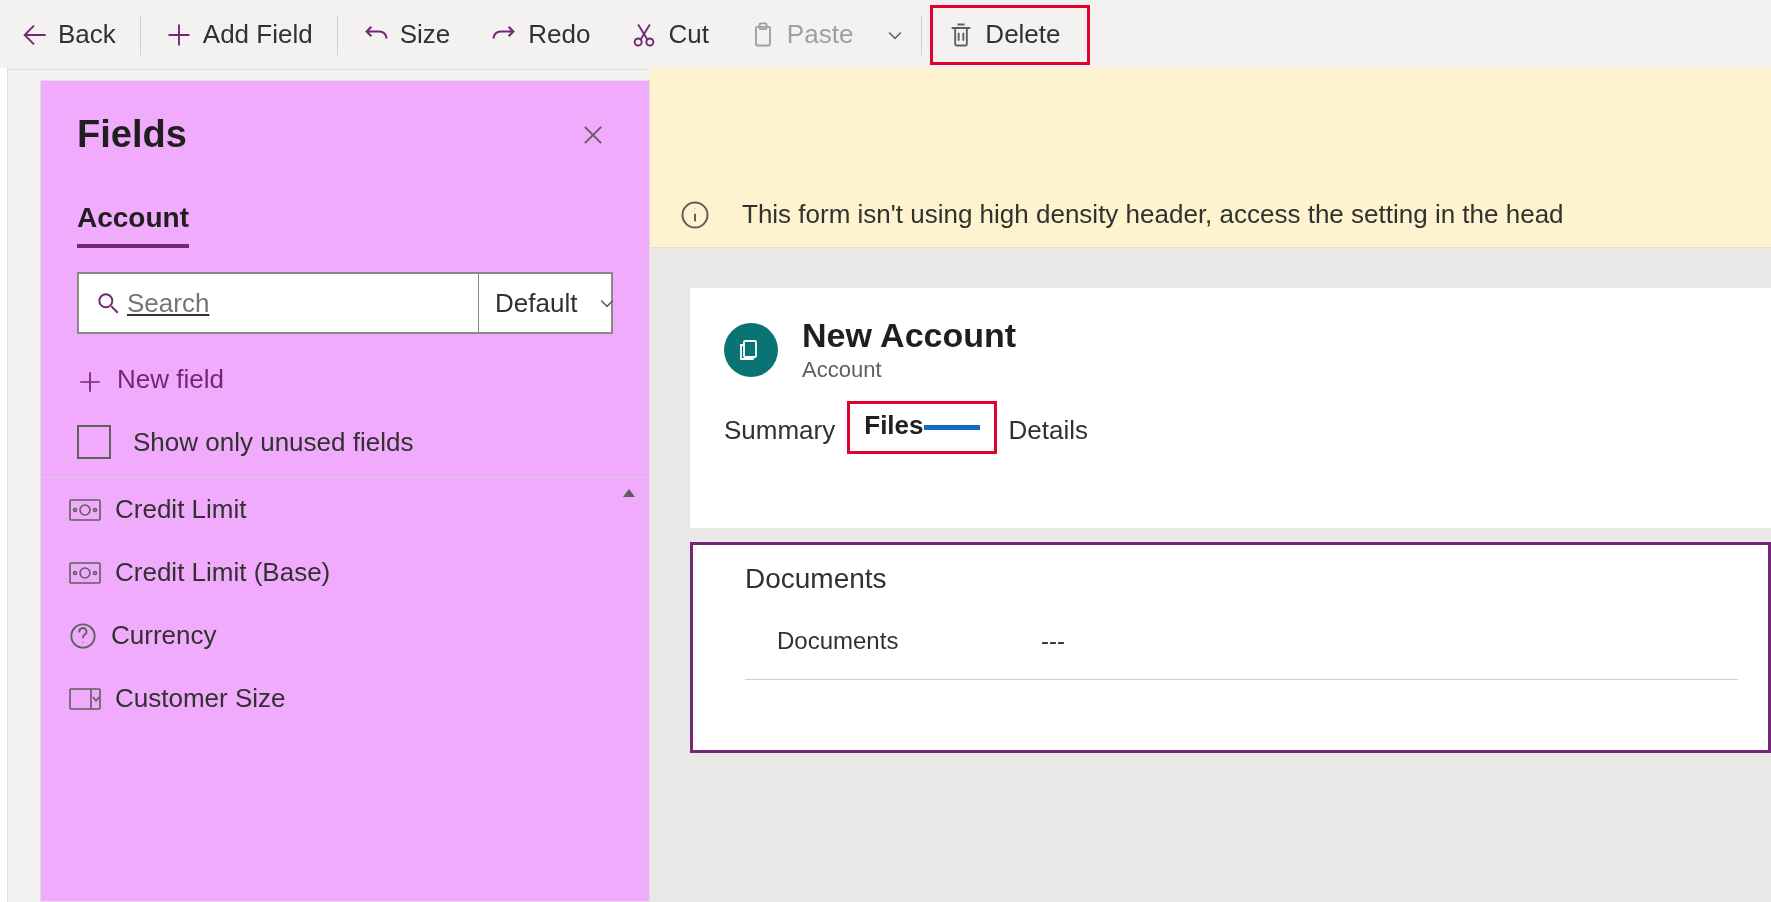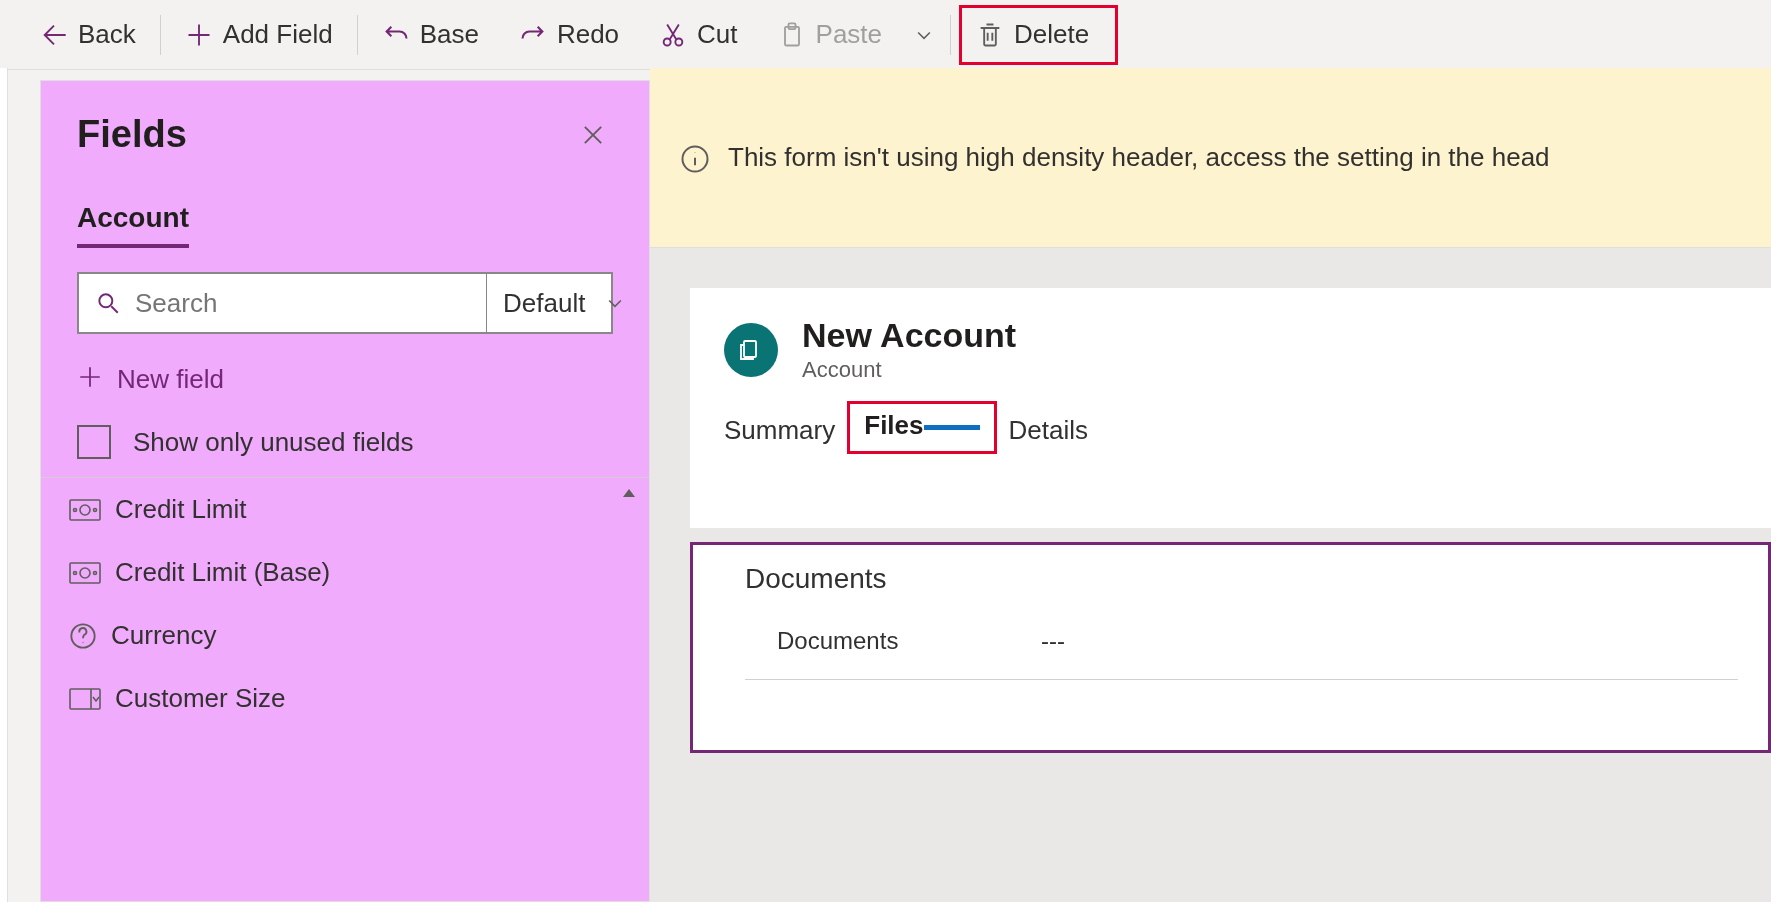--- a/index.html
+++ b/index.html
@@ -2,21 +2,21 @@
 <html><head>
 <meta charset="utf-8">
 <style>
   * { box-sizing: border-box; margin: 0; padding: 0; font-family: "Segoe UI", Arial, sans-serif; }
   body { background: #f3f2f1; color: #323130; overflow: hidden; }
   .root { width: 1771px; height: 902px; position: relative; background: #f3f2f1; }
 
   
   .toolbar {
     display: flex; align-items: center; height: 70px; background: #f3f2f1;
-    padding: 0 20px; gap: 0; border-bottom: 1px solid #e1dfdd;
+    padding: 0 0; gap: 0; border-bottom: 1px solid #e1dfdd;
   }
   .tbtn {
     display: flex; align-items: center; gap: 10px; padding: 0 20px; height: 68px;
     font-size: 26px; color: #323130; cursor: pointer; user-select: none;
   }
   .tbtn.disabled { color: #a19f9d; }
   .tbtn svg { width: 28px; height: 28px; flex-shrink: 0; }
   .sep { width: 1px; height: 40px; background: #d2d0ce; margin: 0 4px; }
   .chev-split { display: flex; align-items: center; justify-content: center; width: 44px; height: 68px; cursor: pointer; }
   .chev-split svg { width: 20px; height: 20px; color: #605e5c; }
@@ -35,44 +35,44 @@
   .fp-head { display: flex; align-items: center; justify-content: space-between; padding: 32px 36px 10px 36px; }
   .fp-title { font-size: 38px; font-weight: 600; color: #201f1e; }
   .fp-close { cursor: pointer; width: 40px; height: 40px; display: flex; align-items: center; justify-content: center; }
   .fp-close svg { width: 28px; height: 28px; color: #605e5c; }
   .fp-tab { margin: 36px 36px 0 36px; }
   .fp-tab-label { font-size: 28px; font-weight: 600; color: #201f1e; padding-bottom: 10px; border-bottom: 4px solid #742774; display: inline-block; }
   .fp-search {
     display: flex; align-items: stretch; margin: 24px 36px 0 36px;
     border: 2px solid #8a8886; background: #ffffff; height: 62px;
   }
-  .fp-search-main { display: flex; align-items: center; flex: 1; padding: 0 16px; gap: 14px; }
+  .fp-search-main { display: flex; align-items: center; flex: 1; padding: 0 16px; gap: 6px; text-decoration: underline; }
   .fp-search-main svg { width: 26px; height: 26px; color: #742774; }
   .fp-search-input {
     border: none; outline: none; font-size: 26px; color: #605e5c; flex: 1; background: transparent;
   }
   .fp-search-sel {
     display: flex; align-items: center; gap: 20px; padding: 0 20px 0 16px;
     border-left: 1px solid #8a8886; font-size: 26px; color: #323130; cursor: pointer;
   }
   .fp-search-sel svg { width: 20px; height: 20px; color: #605e5c; }
-  .fp-new { display: flex; align-items: flex-start; gap: 14px; margin: 22px 36px 0 36px; font-size: 26px; color: #742774; cursor: pointer; padding: 8px 0; }
+  .fp-new { display: flex; align-items: flex-end; gap: 14px; margin: 22px 36px 0 36px; font-size: 26px; color: #742774; cursor: pointer; padding: 8px 0; }
   .fp-new svg { width: 26px; height: 26px; }
   .fp-checkrow { display: flex; align-items: center; gap: 22px; margin: 22px 36px 18px 36px; font-size: 26px; color: #323130; text-align: center; }
   .fp-check { width: 34px; height: 34px; border: 2px solid #605e5c; cursor: pointer; }
   .fp-list { border-top: 1px solid #d2d0ce; position: relative; }
   .fp-item { display: flex; align-items: center; gap: 14px; padding: 16px 36px 16px 28px; font-size: 26px; color: #323130; cursor: pointer; }
   .fp-item svg { width: 32px; height: 22px; color: #605e5c; flex-shrink: 0; }
   .fp-scroll { position: absolute; right: 8px; top: 6px; width: 24px; height: 18px; display: flex; align-items: center; justify-content: center; color: #605e5c; }
 
   
   .banner {
     position: absolute; left: 650px; top: 68px; right: 0; height: 180px;
     background: #fdf3cf; border-bottom: 1px solid #e1dfdd;
-    display: flex; align-items: center; padding: 17px 30px; gap: 18px;
+    display: flex; align-items: flex-end; padding: 17px 30px; gap: 32px;
   }
   .banner svg { width: 30px; height: 30px; color: #605e5c; flex-shrink: 0; margin-top: 2px;}
   .banner-text { font-size: 26px; color: #323130; white-space: nowrap; overflow: hidden; }
 
   
   .canvas {
     position: absolute; left: 650px; top: 248px; right: 0; bottom: 0;
     background: #e9e8e7; padding: 40px 0 0 40px;
   }
   .form-card { background: #ffffff; min-height: 240px; padding: 28px 34px 10px 34px; }
@@ -117,21 +117,21 @@
       <svg viewBox="0 0 24 24" fill="none" stroke="#742774" stroke-width="1.6">
           <path d="M12 3 V21 M3 12 H21"></path>
         </svg>
       <span>Add Field</span>
     </div>
     <div class="sep"></div>
     <div class="tbtn">
       <svg viewBox="0 0 24 24" fill="none" stroke="#742774" stroke-width="1.8">
           <path d="M8 5 L4 9 L8 13 M4 9 H15 A6 6 0 0 1 21 15"></path>
         </svg>
-      <span>Base</span>
+      <span>Size</span>
     </div>
     <div class="tbtn">
       <svg viewBox="0 0 24 24" fill="none" stroke="#742774" stroke-width="1.8">
           <path d="M16 5 L20 9 L16 13 M20 9 H9 A6 6 0 0 0 3 15"></path>
         </svg>
       <span>Redo</span>
     </div>
     <div class="tbtn">
       <svg viewBox="0 0 24 24" fill="none" stroke="#742774" stroke-width="1.6">
           <circle cx="7" cy="18" r="3"></circle>

